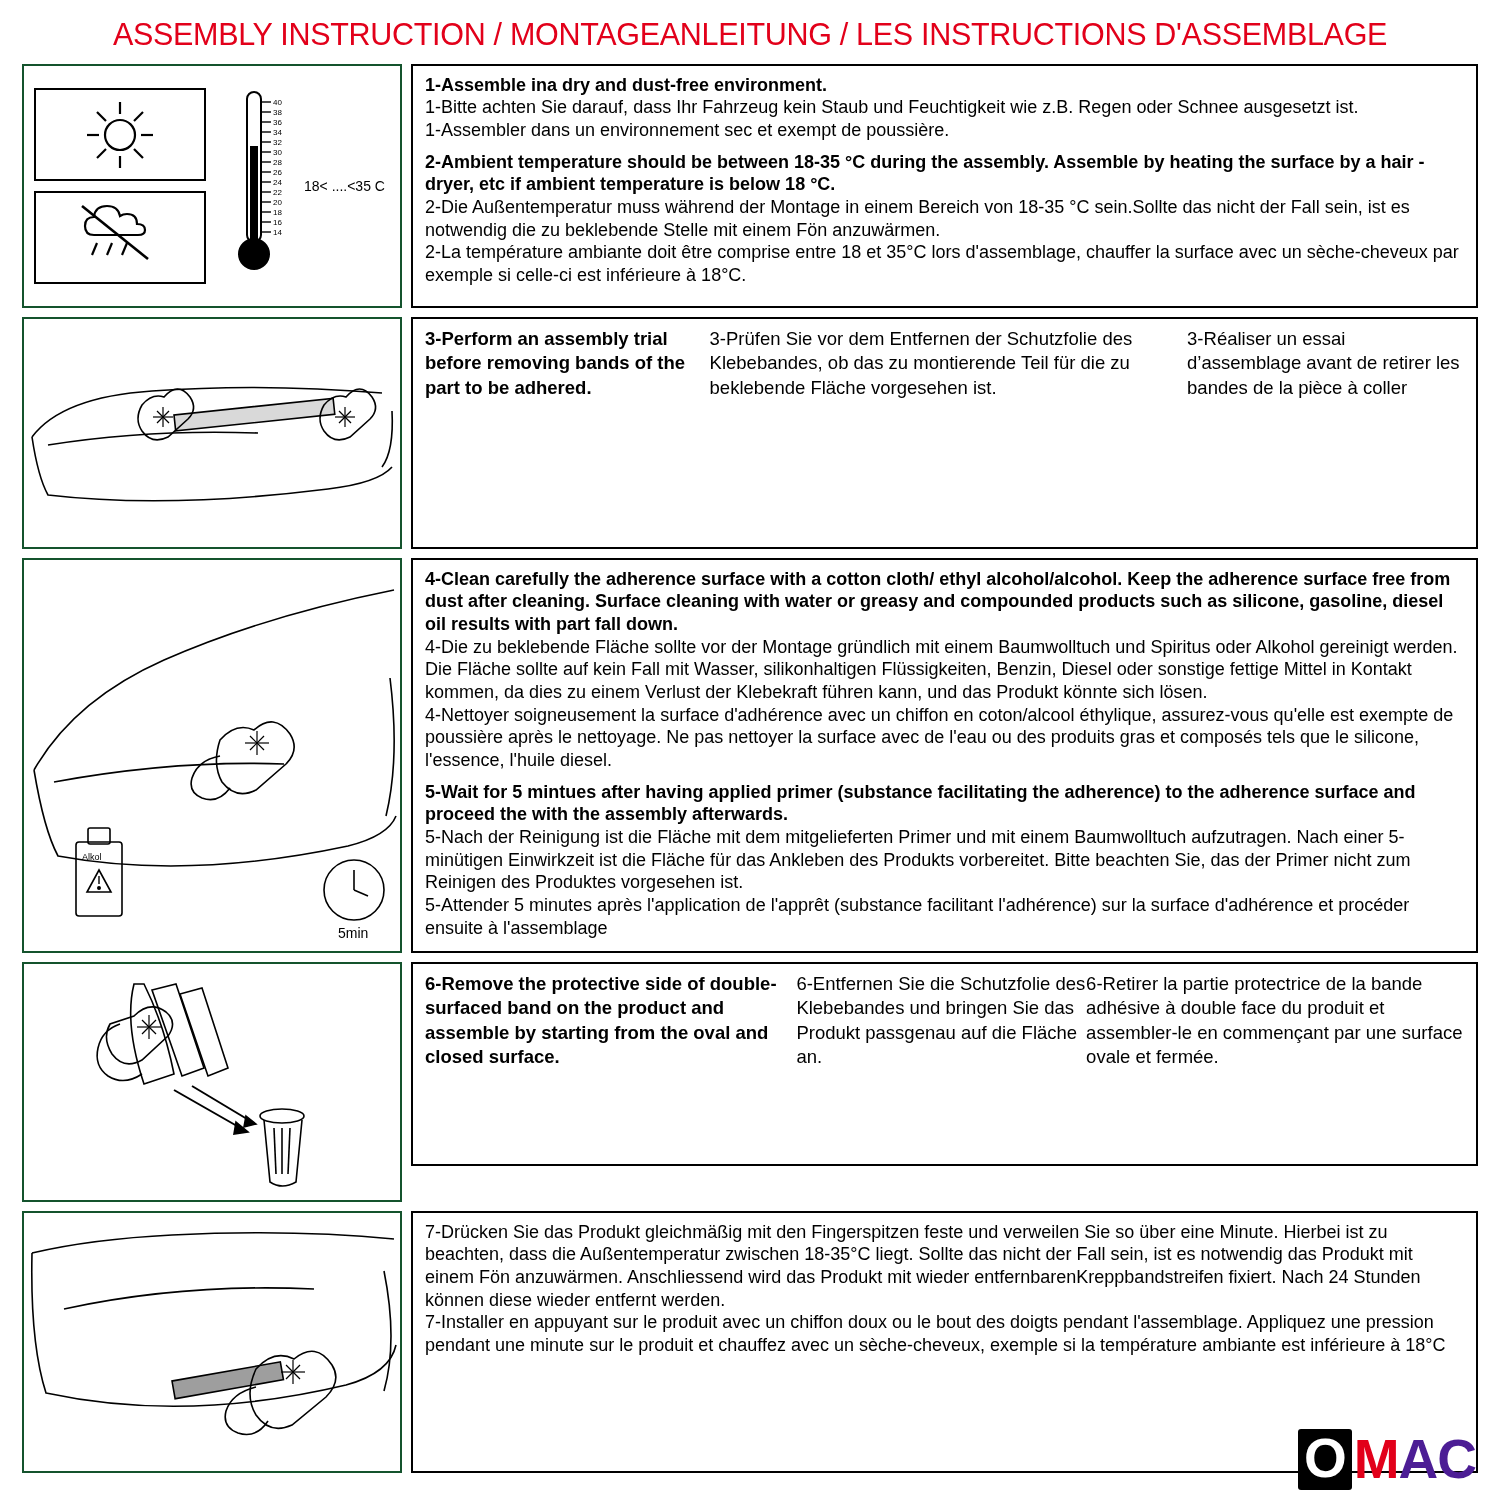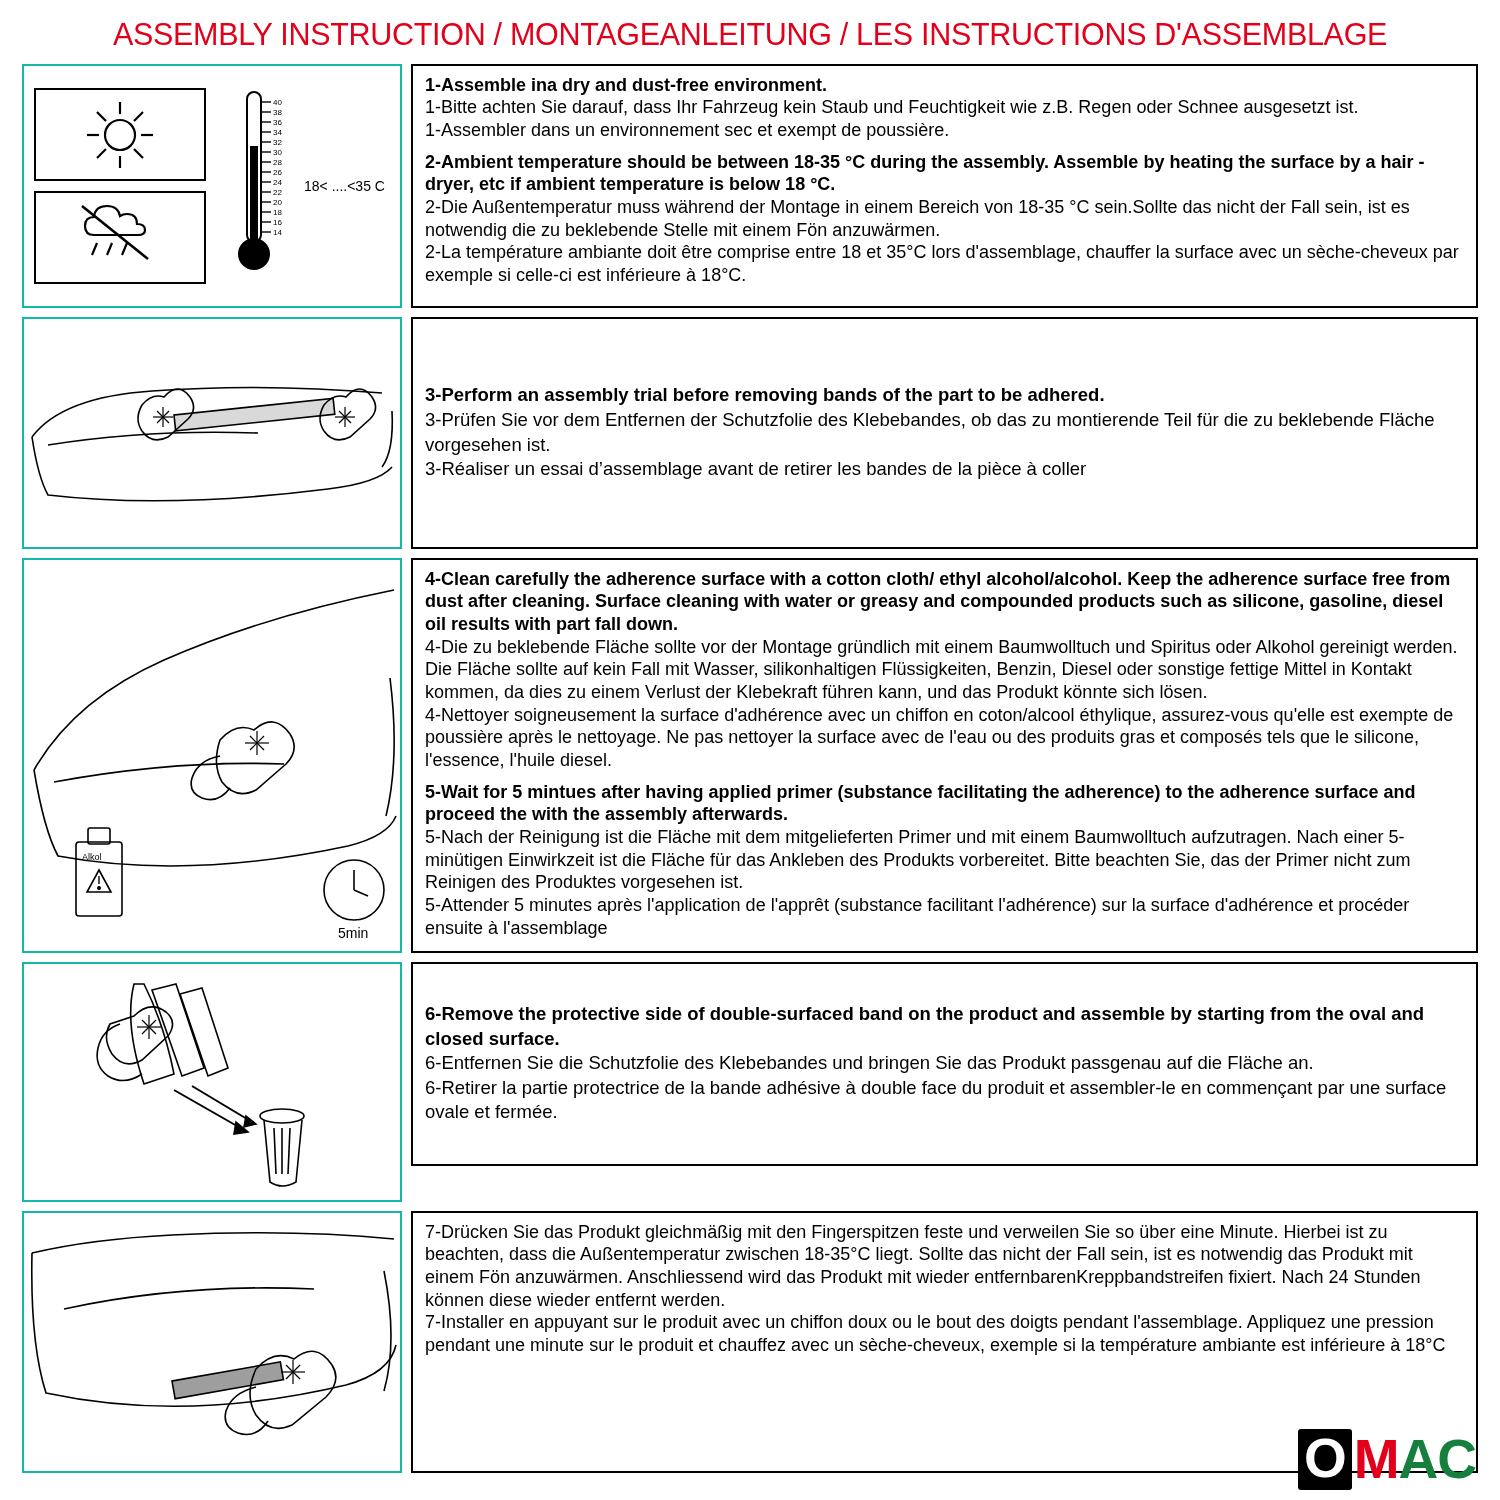--- a/index.html
+++ b/index.html
@@ -30,33 +30,33 @@
     flex-direction: column;
     gap: 9px;
   }
   .row {
     display: flex;
     gap: 9px;
     align-items: stretch;
   }
   .cell-img {
     width: 380px;
-    border: 2px solid #14b8a6;
+    border: 2px solid #14532d;
     position: relative;
     overflow: hidden;
     flex: 0 0 380px;
     background: #fff;
   }
   .cell-txt {
     flex: 1 1 auto;
     border: 2px solid #000;
     padding: 8px 12px 8px 12px;
     overflow: hidden;
   }
-  .cell-txt.center { display: flex; flex-direction: column; justify-content: center; }
+  .cell-txt.center { display: flex; justify-content: center; }
   p { margin: 0; }
   .b { font-weight: bold; }
   .t-sm { font-size: 18px; line-height: 1.26; }
   .t-md { font-size: 18.5px; line-height: 1.33; }
   .gap { height: 9px; }
 
   
   .r1 { padding: 14px 10px; display: flex; height: 100%; align-items: center; }
   .r1-left { width: 172px; display: flex; flex-direction: column; gap: 10px; }
   .box { border: 2px solid #000; height: 93px; position: relative; }
@@ -76,21 +76,21 @@
     letter-spacing: -1px;
     line-height: 1;
   }
   .logo .o {
     background: #000; color: #fff;
     padding: 2px 6px 4px 6px;
     border-radius: 3px;
     margin-right: 2px;
   }
   .logo .m { color: #e2001a; }
-  .logo .ac { color: #15803d; }
+  .logo .ac { color: #4c1d95; }
 </style>
 </head>
 <body>
 
 <div class="page">
 
   <div class="title">ASSEMBLY INSTRUCTION / MONTAGEANLEITUNG / LES INSTRUCTIONS D'ASSEMBLAGE</div>
 
   <div class="grid">
 

